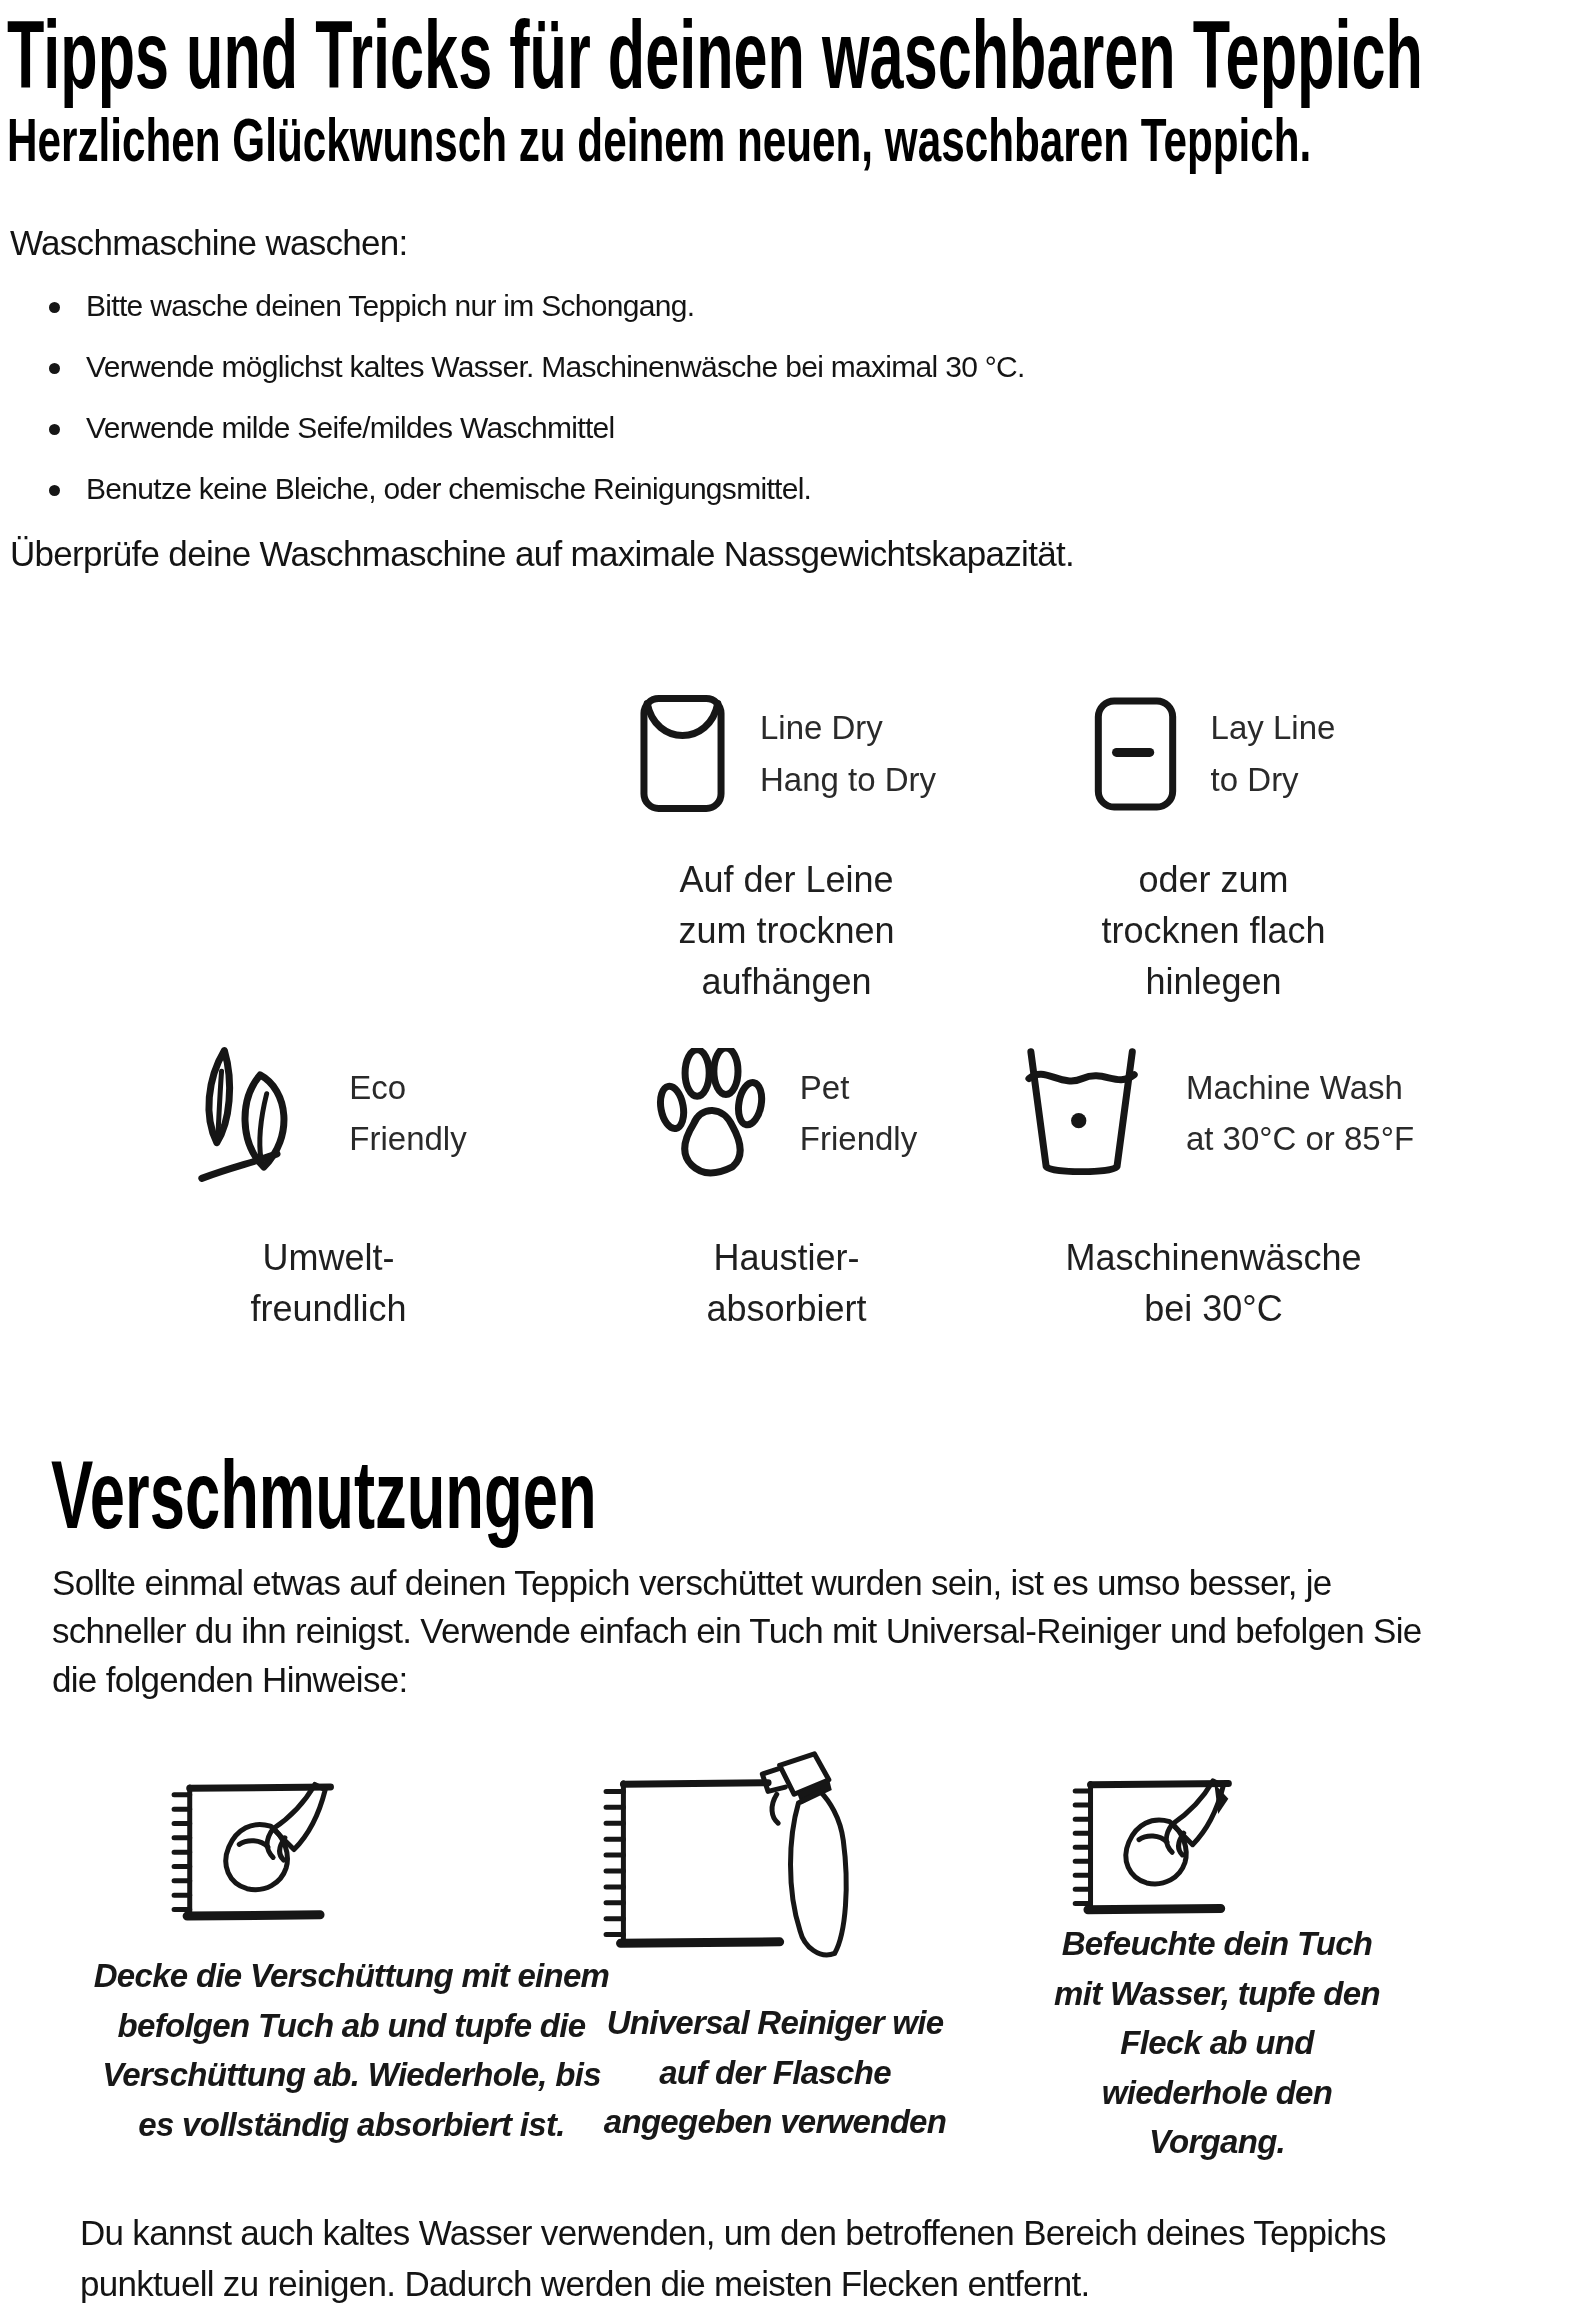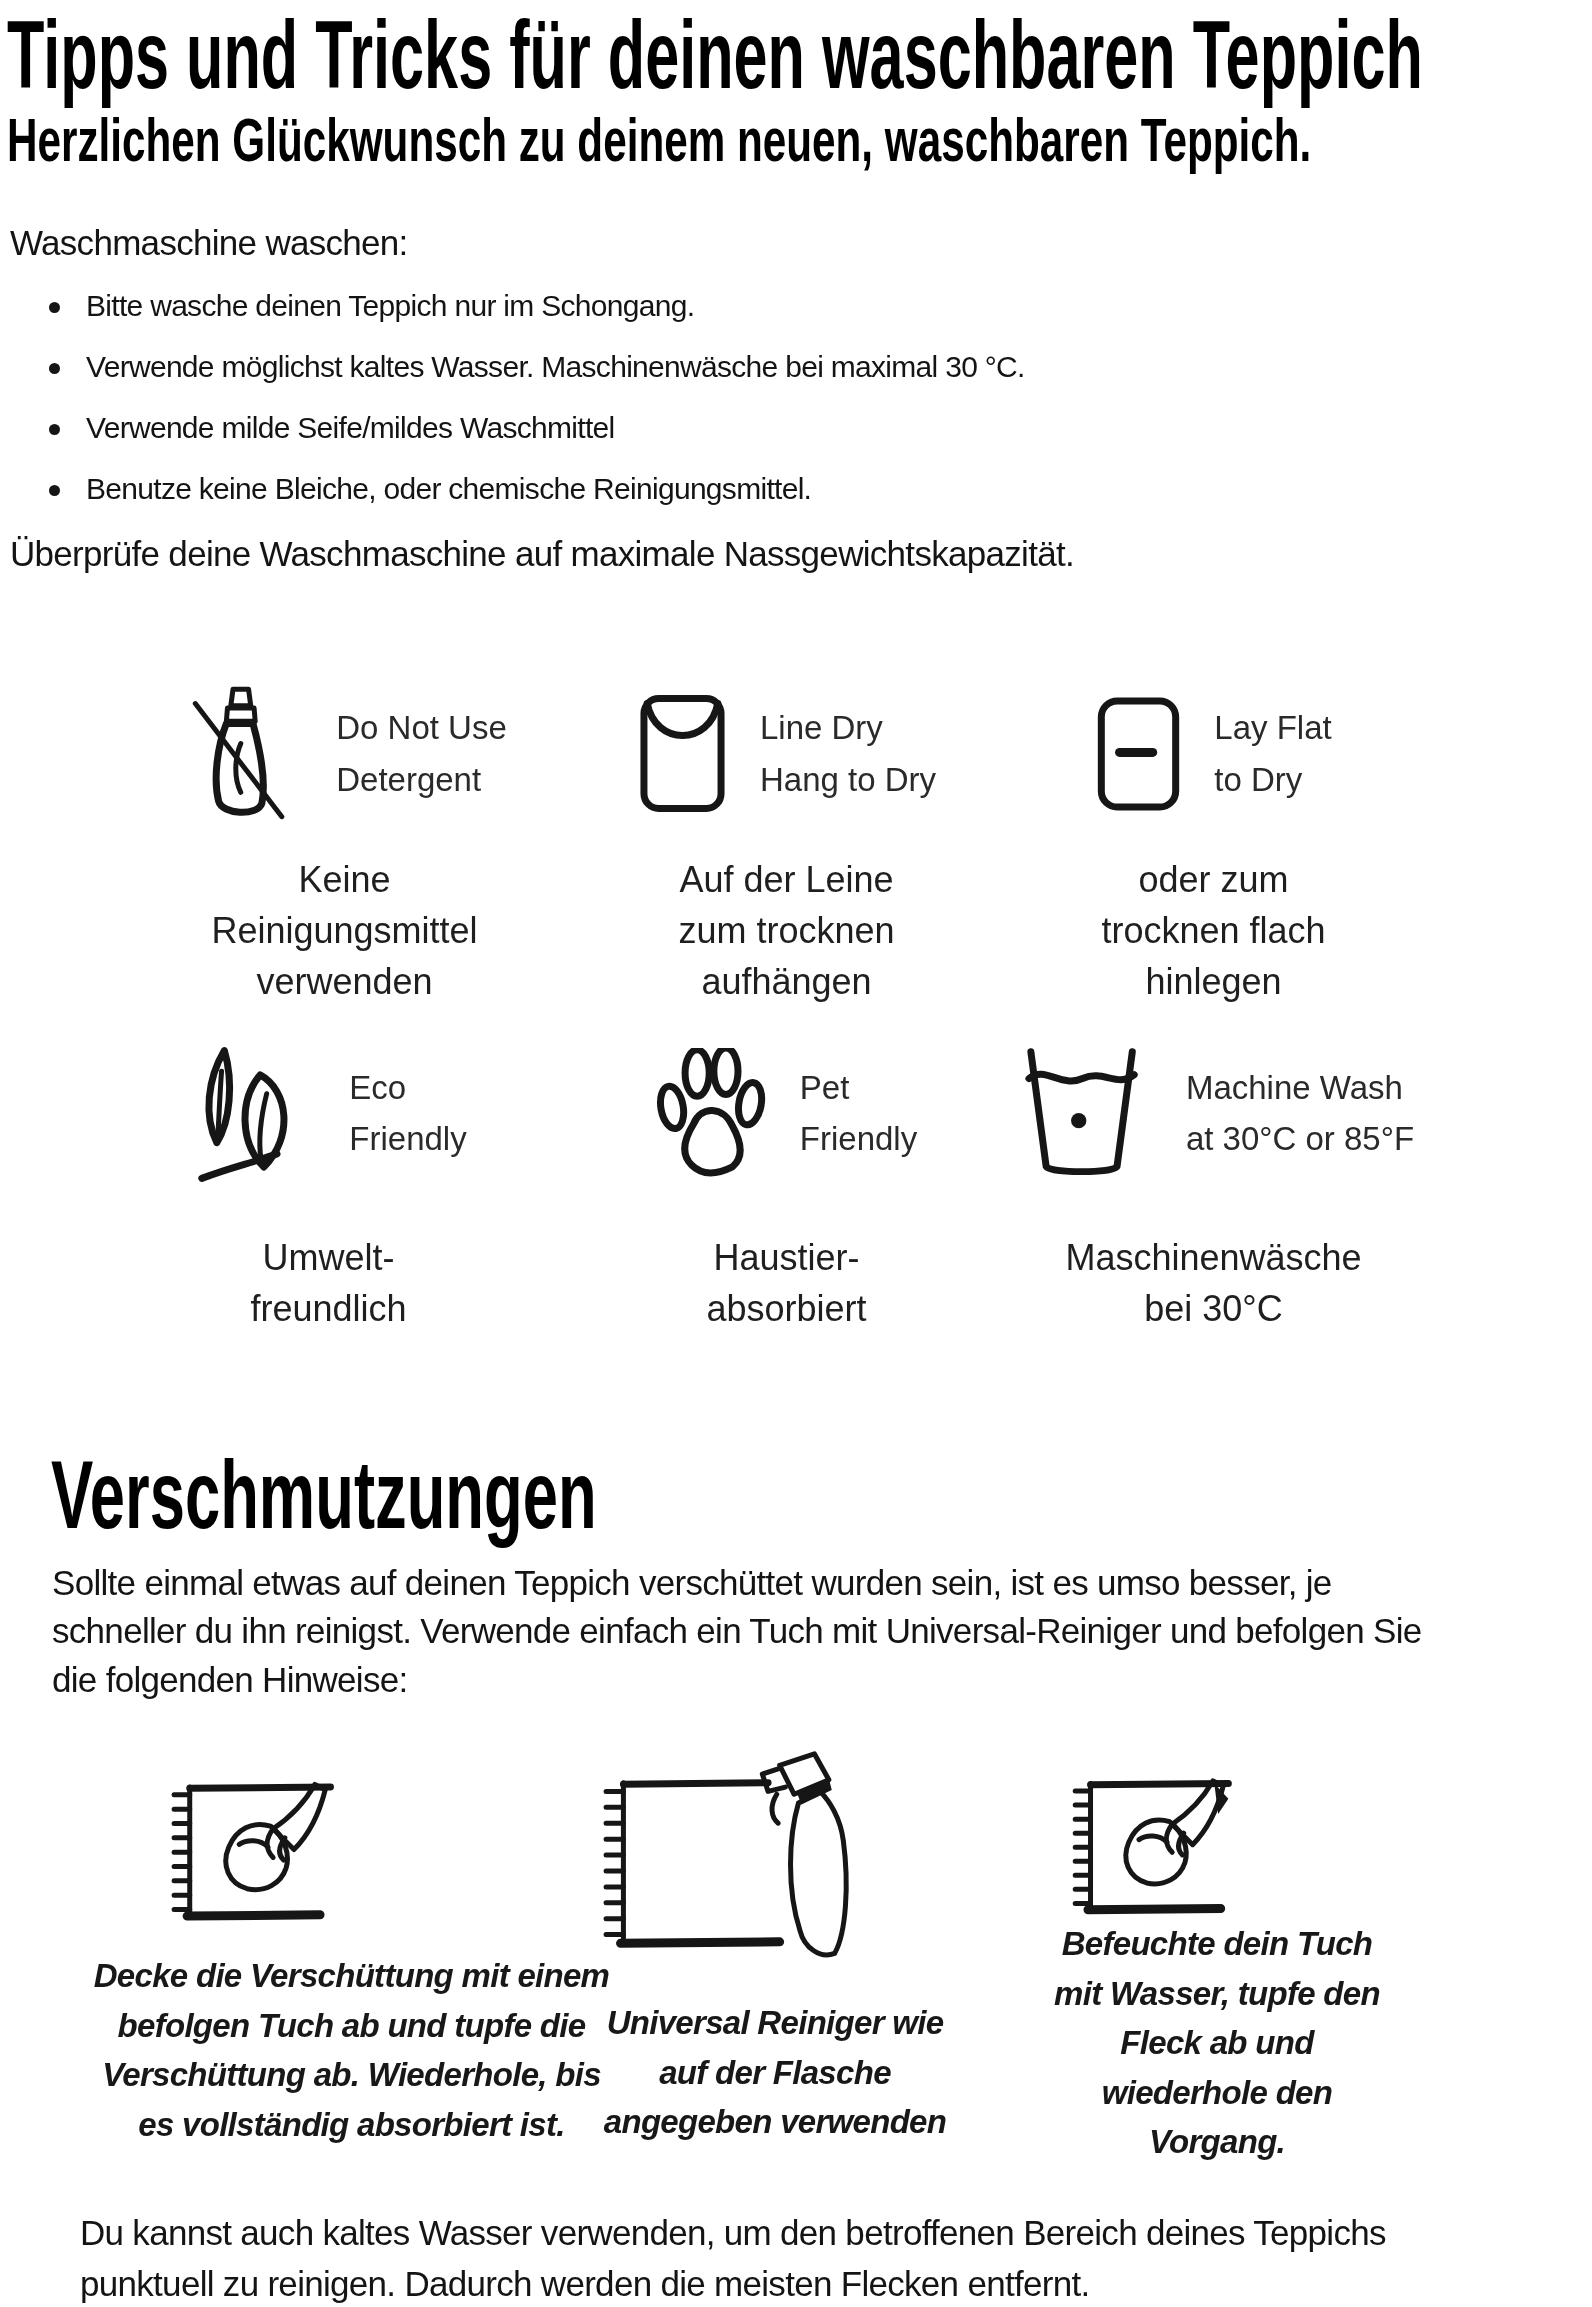--- a/index.html
+++ b/index.html
@@ -55,36 +55,20 @@
     <p class="para washheading">Waschmaschine waschen:</p>
     <ul class="bullets">
       <li>Bitte wasche deinen Teppich nur im Schongang.</li>
       <li>Verwende möglichst kaltes Wasser.  Maschinenwäsche bei maximal 30 °C.</li>
       <li>Verwende milde Seife/mildes Waschmittel</li>
       <li>Benutze keine Bleiche, oder chemische Reinigungsmittel.</li>
     </ul>
     <p class="para note">Überprüfe deine Waschmaschine auf maximale Nassgewichtskapazität.</p>
   </div>
 
-  <div class="care-cell r1" style="left:69px;top:672px;">
-    <div class="cell-top">
-      <svg class="icon" width="122" height="145" viewBox="0 0 110 130">
-        <path class="stroke-thin" d="M46,7 L60,7 L62,22 L44,22 Z"></path>
-        <path class="stroke-thin" d="M41,24 L65,24 L66,36 L40,36 Z"></path>
-        <path class="stroke" d="M40,38 C32,58 28,88 33,108 C36,120 68,122 72,110 C76,90 70,60 64,38 Z"></path>
-        <path class="stroke-thin" d="M53,56 C47,70 47,88 53,100"></path>
-        <line class="stroke-thin" x1="12" y1="20" x2="90" y2="122"></line>
-      </svg>
-      <div class="icon-label">Do Not Use
-Detergent</div>
-    </div>
-    <div class="cell-caption">Keine
-Reinigungsmittel
-verwenden</div>
-  </div>
 
   <div class="care-cell r1" style="left:511px;top:672px;">
     <div class="cell-top">
       <svg class="icon" width="91" height="123" viewBox="0 0 110 150">
         <rect class="stroke" x="8" y="8" width="94" height="134" rx="18"></rect>
         <path class="stroke" d="M12,14 C22,66 88,66 98,14"></path>
       </svg>
       <div class="icon-label">Line Dry
 Hang to Dry</div>
     </div>
@@ -92,21 +76,21 @@
 zum trocknen
 aufhängen</div>
   </div>
 
   <div class="care-cell r1" style="left:938px;top:672px;">
     <div class="cell-top">
       <svg class="icon" width="87" height="120" viewBox="0 0 110 150">
         <rect class="stroke" x="8" y="8" width="94" height="134" rx="20"></rect>
         <line class="stroke" x1="31" y1="73" x2="73" y2="73" style="stroke-width:9px;"></line>
       </svg>
-      <div class="icon-label">Lay Flat
+      <div class="icon-label">Lay Line
 to Dry</div>
     </div>
     <div class="cell-caption">oder zum
 trocknen flach
 hinlegen</div>
   </div>
 
   <div class="care-cell r2" style="left:53px;top:1035px;">
     <div class="cell-top">
       <svg class="icon" width="127" height="141" viewBox="0 0 130 150">

